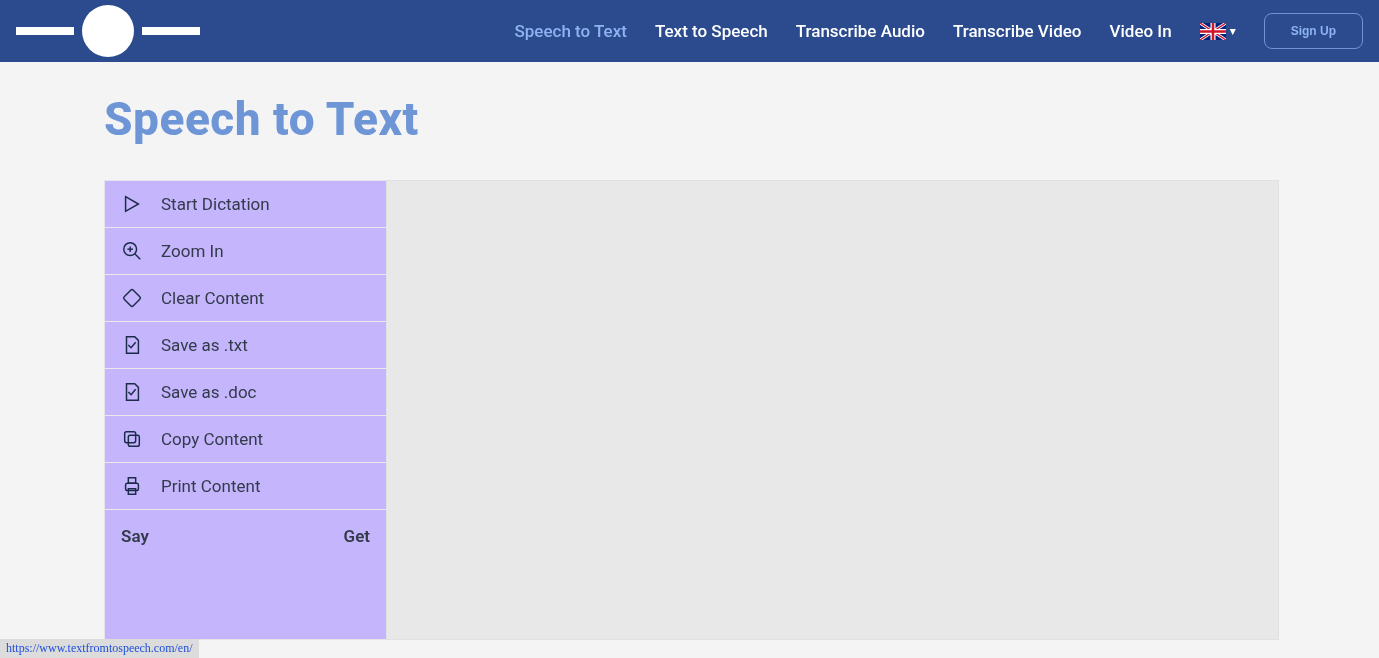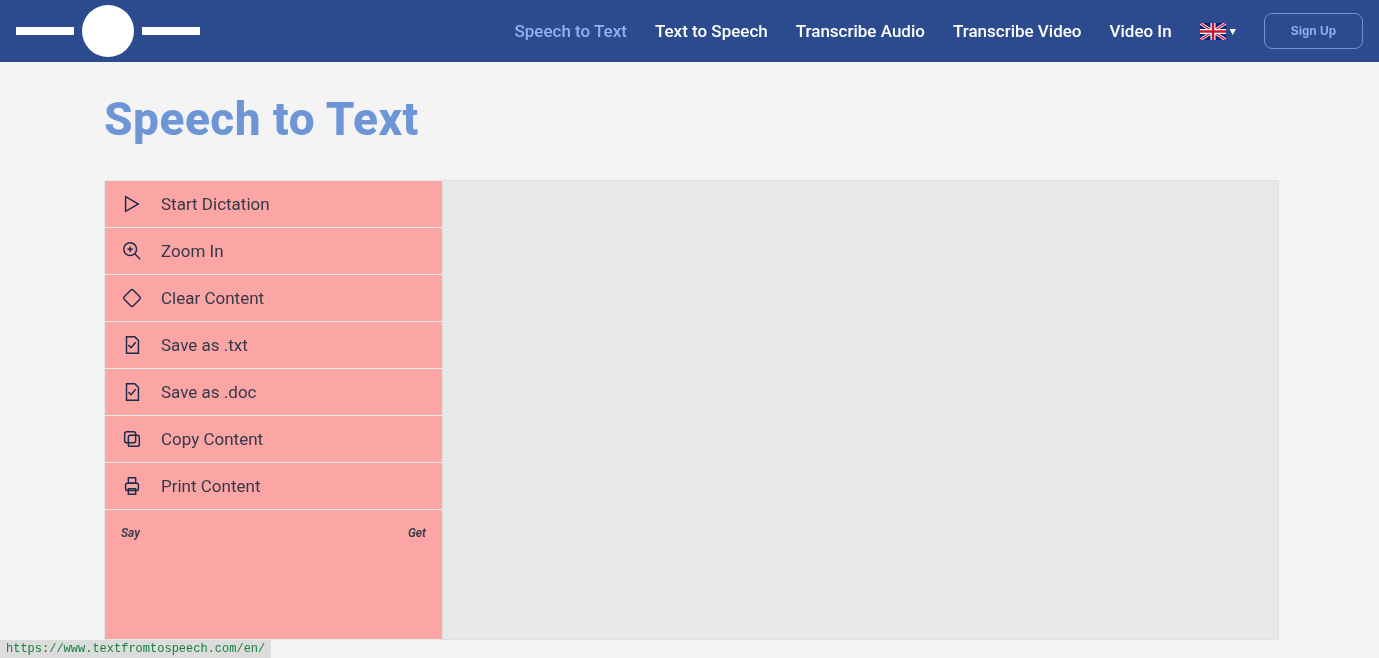--- a/index.html
+++ b/index.html
@@ -84,22 +84,22 @@
     font-size: 46px;
     font-weight: 800;
     color: #6e96d7;
     letter-spacing: 0.5px;
     margin-bottom: 34px;
   }
   .workspace {
     display: flex;
   }
   .sidebar {
-    width: 338px;
-    background: #fca5a5;
+    width: 282px;
+    background: #c4b5fd;
     border: 1px solid #e5e5e8;
     border-right: none;
     text-align: center;
   }
   .sidebar-item {
     display: flex;
     align-items: center;
     gap: 18px;
     padding: 12px 16px;
     border-bottom: 1px solid #e9e9ec;
@@ -115,41 +115,40 @@
     align-items: center;
     justify-content: center;
     color: #1d2b4a;
     flex-shrink: 0;
   }
   .sidebar-icon svg { width: 22px; height: 22px; stroke: #1d2b4a; fill: none; stroke-width: 1.6; }
   .footer-row {
     display: flex;
     justify-content: space-between;
     padding: 16px 16px 0 16px;
-    font-size: 12px;
+    font-size: 17px;
     font-weight: 600;
     color: #333a4a;
-    font-style: italic;
   }
   .content-area {
     flex: 1;
     background: #e8e8e9;
     min-height: 460px;
     border: 1px solid #e1e1e4;
   }
   
   .status-bar {
     position: absolute;
     left: 0;
     bottom: 0;
     background: #dcdcdc;
-    color: #15803d;
+    color: #1d4ed8;
     font-size: 12px;
     padding: 2px 6px;
-    font-family: Liberation Mono, monospace;
+    font-family: Liberation Serif, serif;
   }
 </style>
 </head>
 <body>
 
 <div class="header">
   <div class="logo">
     <div class="logo-bar"></div>
     <div class="logo-circle"></div>
     <div class="logo-bar"></div>

